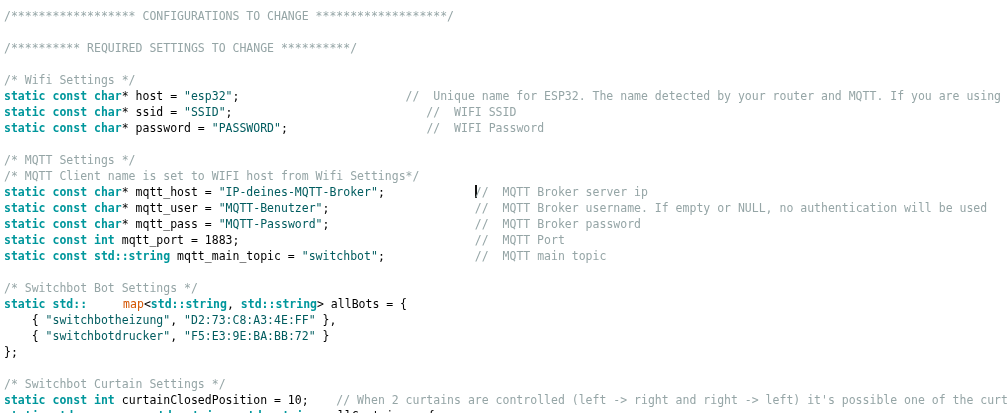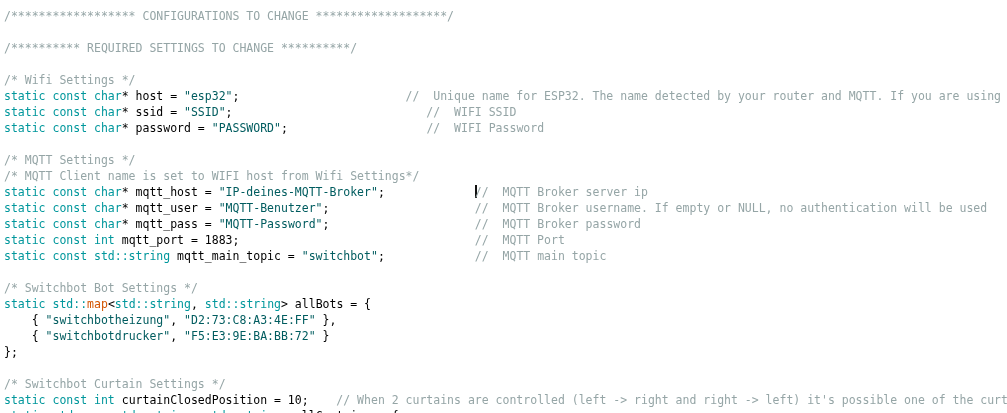--- a/index.html
+++ b/index.html
@@ -24,22 +24,22 @@
     padding: 8px 0 16px 4px;
     box-sizing: border-box;
     cursor: text;
   }
   .code-line {
     height: 16px;
     white-space: pre;
   }
   
   .seg-p { color: #000000; font-weight: normal; }
-  .seg-k { color: #00979C; font-weight: normal; }
-  .seg-t { color: #D35400; font-weight: normal; }
+  .seg-k { color: #00979C; font-weight: bold; }
+  .seg-t { color: #D35400; font-weight: normal; margin-left: 36px; }
   .seg-s { color: #005C5F; font-weight: normal; }
   .seg-c { color: #95A5A6; font-weight: normal; }
   
   .caret {
     display: inline-block;
     width: 0;
     height: 13px;
     border-left: 2px solid #111111;
     margin-right: -2px;
     vertical-align: -2px;

